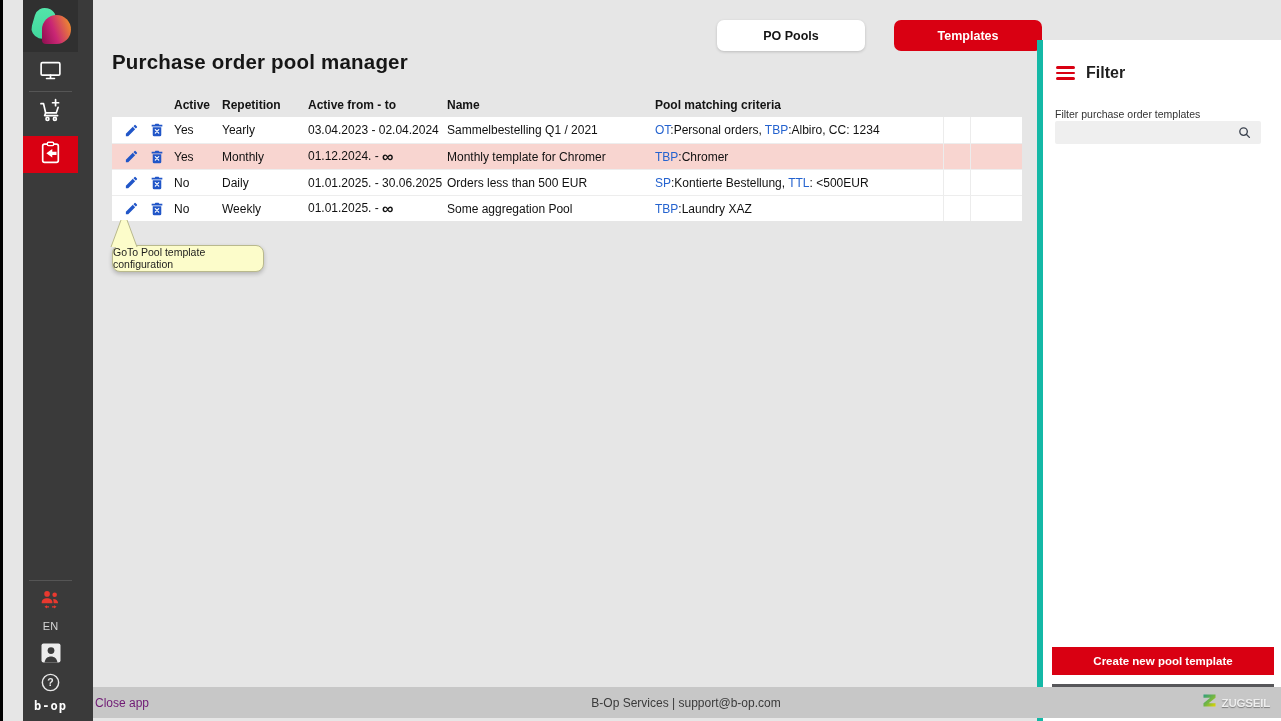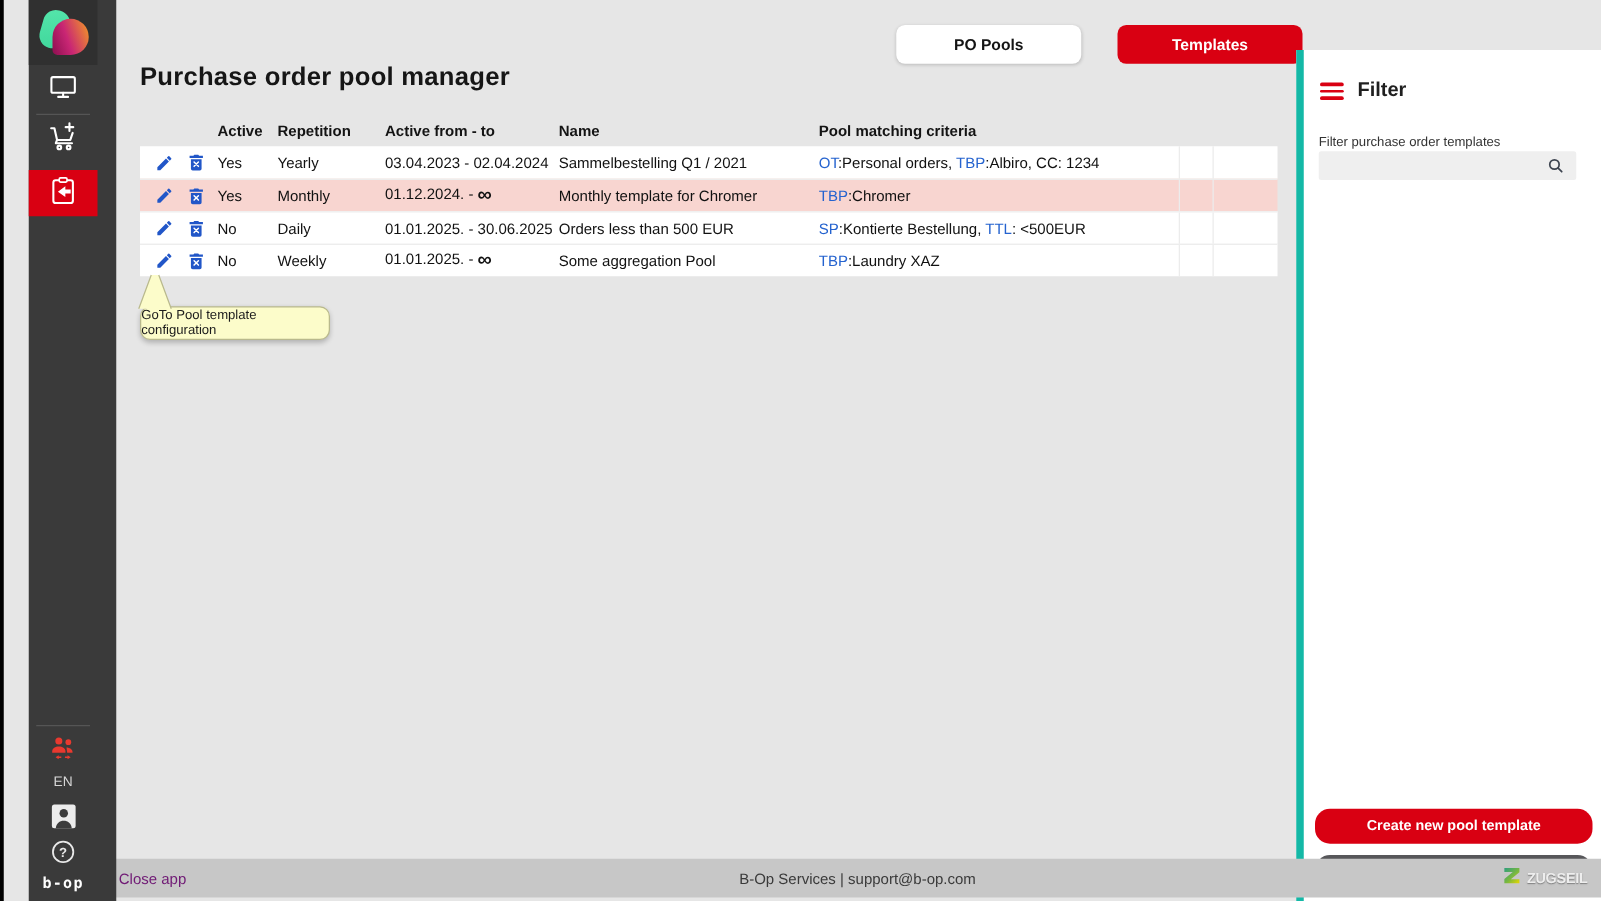--- a/index.html
+++ b/index.html
@@ -55,21 +55,21 @@
   .right-panel { position:absolute; left:1037px; top:0; width:244px; height:687px; background:#fff;
     border-left:6px solid #14b8a6; z-index:2;margin-top:40px; }
   .rp-header { position:absolute; left:13px; top:24px; display:flex; align-items:center; gap:11px; }
   .hamburger { display:flex; flex-direction:column; gap:3px; }
   .hamburger span { width:19px; height:2.5px; border-radius:2px; background:#d90012; }
   .rp-title { font-size:16px; font-weight:bold; color:#1f1f1f; }
   .rp-label { position:absolute; left:12px; top:68px; font-size:10.5px; color:#333;text-align:right; }
   .rp-input { position:absolute; left:12px; top:81px; width:206px; height:23px; background:#efefef;
     border:none; border-radius:2px; padding:0 26px 0 8px; font-size:12px; font-family:inherit; }
   .rp-search { position:absolute; left:194px; top:85px; pointer-events:none; }
-  .rp-btn { position:absolute; left:9px; width:222px; height:28px; border:none; border-radius:12px;
+  .rp-btn { position:absolute; left:9px; width:222px; height:28px; border:none; border-radius:0;
     color:#fff; font-size:11.5px; font-weight:bold; font-family:inherit; cursor:pointer; }
   .rp-btn.create { top:607px; background:#d90012; }
   .rp-btn.cancel { top:644px; background:#57575a; }
   
   .statusbar { position:absolute; left:55px; right:0; top:687px; height:31px; background:#c7c7c7; z-index:4; }
   .sb-close { position:absolute; left:19px; top:0; height:31px; display:flex; align-items:center; gap:8px;
     font-size:12px; color:#701a75; cursor:pointer; }
   .sb-center { position:absolute; left:0; right:0; top:0; height:31px; display:flex; align-items:center;
     justify-content:center; padding-left:36px; font-size:12px; color:#3a3a3a; }
   .sb-brand { position:absolute; right:11px; top:0; height:31px; display:flex; align-items:center; gap:4px; }

